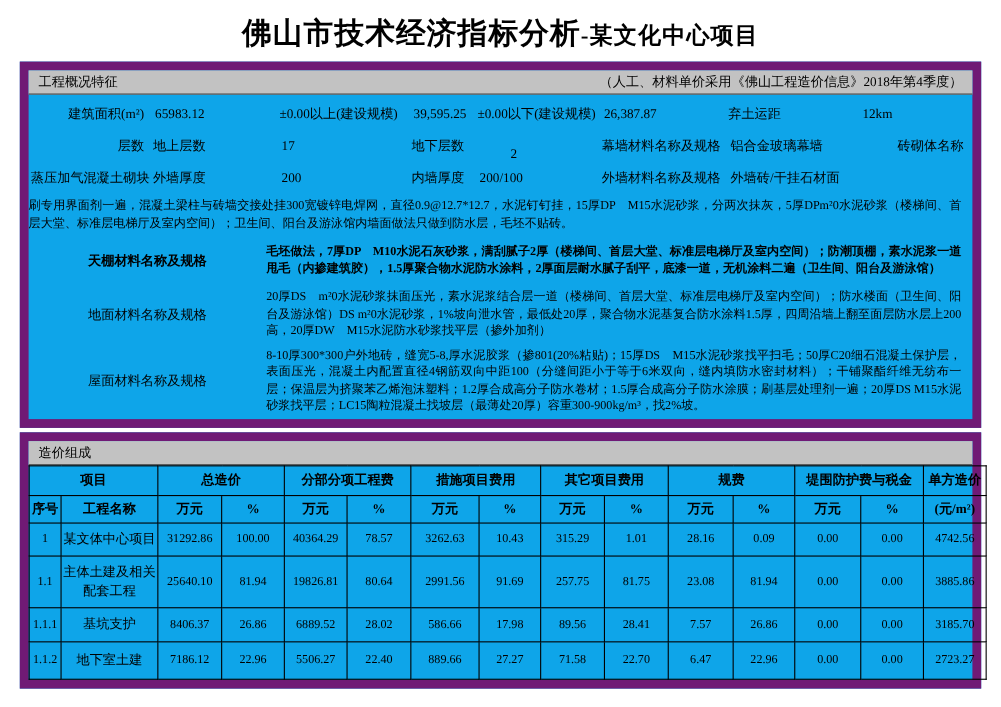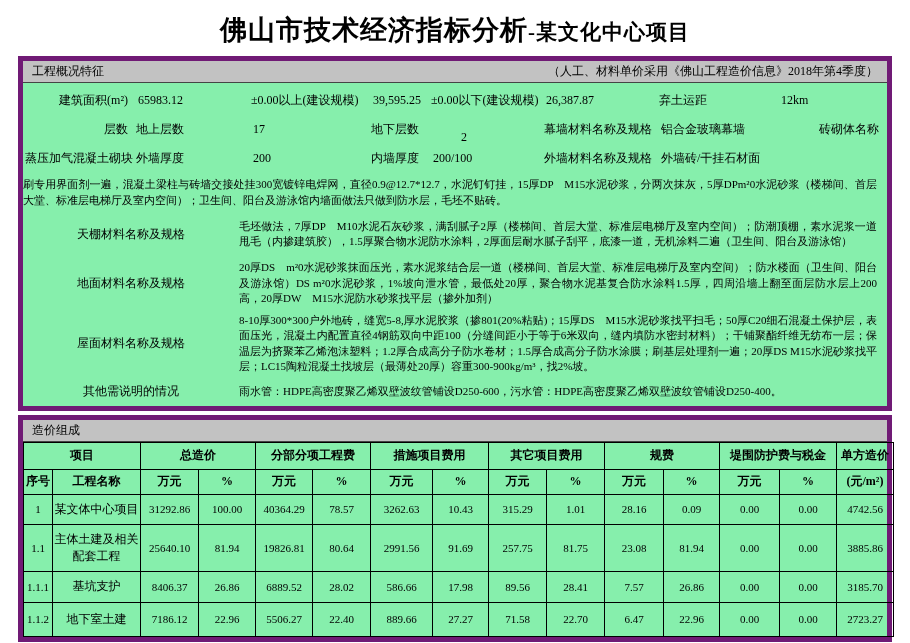--- a/index.html
+++ b/index.html
@@ -8,21 +8,21 @@
     font-family:"Liberation Serif","DejaVu Serif",serif;
     position:relative;overflow:hidden;
   }
   .title{
     text-align:center;padding-top:12px;font-weight:bold;white-space:nowrap;
     letter-spacing:1px;
   }
   .title .main{font-size:27px;}
   .title .suffix{font-size:21px;}
 
-  .section{margin:0 18px;border:5px solid #701a75;background:#86efac;}
+  .section{margin:0 18px;border:8px solid #701a75;background:#0ea5e9;}
   .section1{margin-top:8px;}
   .section2{margin-top:4px;}
 
   .graybar{
     background:#c2c2c2;border-bottom:1px solid #444;height:21px;
     display:flex;justify-content:space-between;align-items:center;
     padding:0 9px;font-size:12px;
   }
 
   .info-grid{
@@ -38,21 +38,21 @@
   .mat-row{display:flex;align-items:stretch;}
   .mat-label{
     width:216px;flex:none;display:flex;align-items:center;justify-content:center;
     text-align:center;font-size:12px;white-space:nowrap;
   }
   .mat-text{
     flex:1;display:flex;align-items:center;
     font-size:11px;line-height:15.5px;padding:3px 10px 3px 0;
     text-align:justify;
   }
-  .mh36{min-height:34px;} .mh46{min-height:46px;} .mh38{min-height:38px;}
+  .mh36{min-height:34px;} .mh46{min-height:46px;font-weight:bold;} .mh38{min-height:38px;}
   .mh50{min-height:50px;} .mh30{min-height:28px;}
 
   table.cost{width:100%;border-collapse:collapse;table-layout:fixed;}
   table.cost td{
     border:1px solid #000;text-align:center;vertical-align:middle;
     font-size:11px;padding:0 1px;overflow:hidden;
   }
   tr.hdr td{font-weight:bold;font-size:12px;}
   tr.r-group{height:27px;}
   tr.r-sub{height:25px;}
@@ -104,24 +104,20 @@
         <div class="mat-label">天棚材料名称及规格</div>
         <div class="mat-text">毛坯做法，7厚DP　M10水泥石灰砂浆，满刮腻子2厚（楼梯间、首层大堂、标准层电梯厅及室内空间）；防潮顶棚，素水泥浆一道甩毛（内掺建筑胶），1.5厚聚合物水泥防水涂料，2厚面层耐水腻子刮平，底漆一道，无机涂料二遍（卫生间、阳台及游泳馆）</div>
       </div>
       <div class="mat-row mh38">
         <div class="mat-label">地面材料名称及规格</div>
         <div class="mat-text">20厚DS　m²0水泥砂浆抹面压光，素水泥浆结合层一道（楼梯间、首层大堂、标准层电梯厅及室内空间）；防水楼面（卫生间、阳台及游泳馆）DS m²0水泥砂浆，1%坡向泄水管，最低处20厚，聚合物水泥基复合防水涂料1.5厚，四周沿墙上翻至面层防水层上200高，20厚DW　M15水泥防水砂浆找平层（掺外加剂）</div>
       </div>
       <div class="mat-row mh50">
         <div class="mat-label">屋面材料名称及规格</div>
         <div class="mat-text">8-10厚300*300户外地砖，缝宽5-8,厚水泥胶浆（掺801(20%粘贴)；15厚DS　M15水泥砂浆找平扫毛；50厚C20细石混凝土保护层，表面压光，混凝土内配置直径4钢筋双向中距100（分缝间距小于等于6米双向，缝内填防水密封材料）；干铺聚酯纤维无纺布一层；保温层为挤聚苯乙烯泡沫塑料；1.2厚合成高分子防水卷材；1.5厚合成高分子防水涂膜；刷基层处理剂一遍；20厚DS M15水泥砂浆找平层；LC15陶粒混凝土找坡层（最薄处20厚）容重300-900kg/m³，找2%坡。</div>
-      </div>
-      <div class="mat-row mh30">
-        <div class="mat-label">其他需说明的情况</div>
-        <div class="mat-text">雨水管：HDPE高密度聚乙烯双壁波纹管铺设D250-600，污水管：HDPE高密度聚乙烯双壁波纹管铺设D250-400。</div>
       </div>
     </div>
 </div>
 
 <div class="section section2">
   <div class="graybar">
     <span>造价组成</span>
   </div>
   <table class="cost">
     <colgroup>

